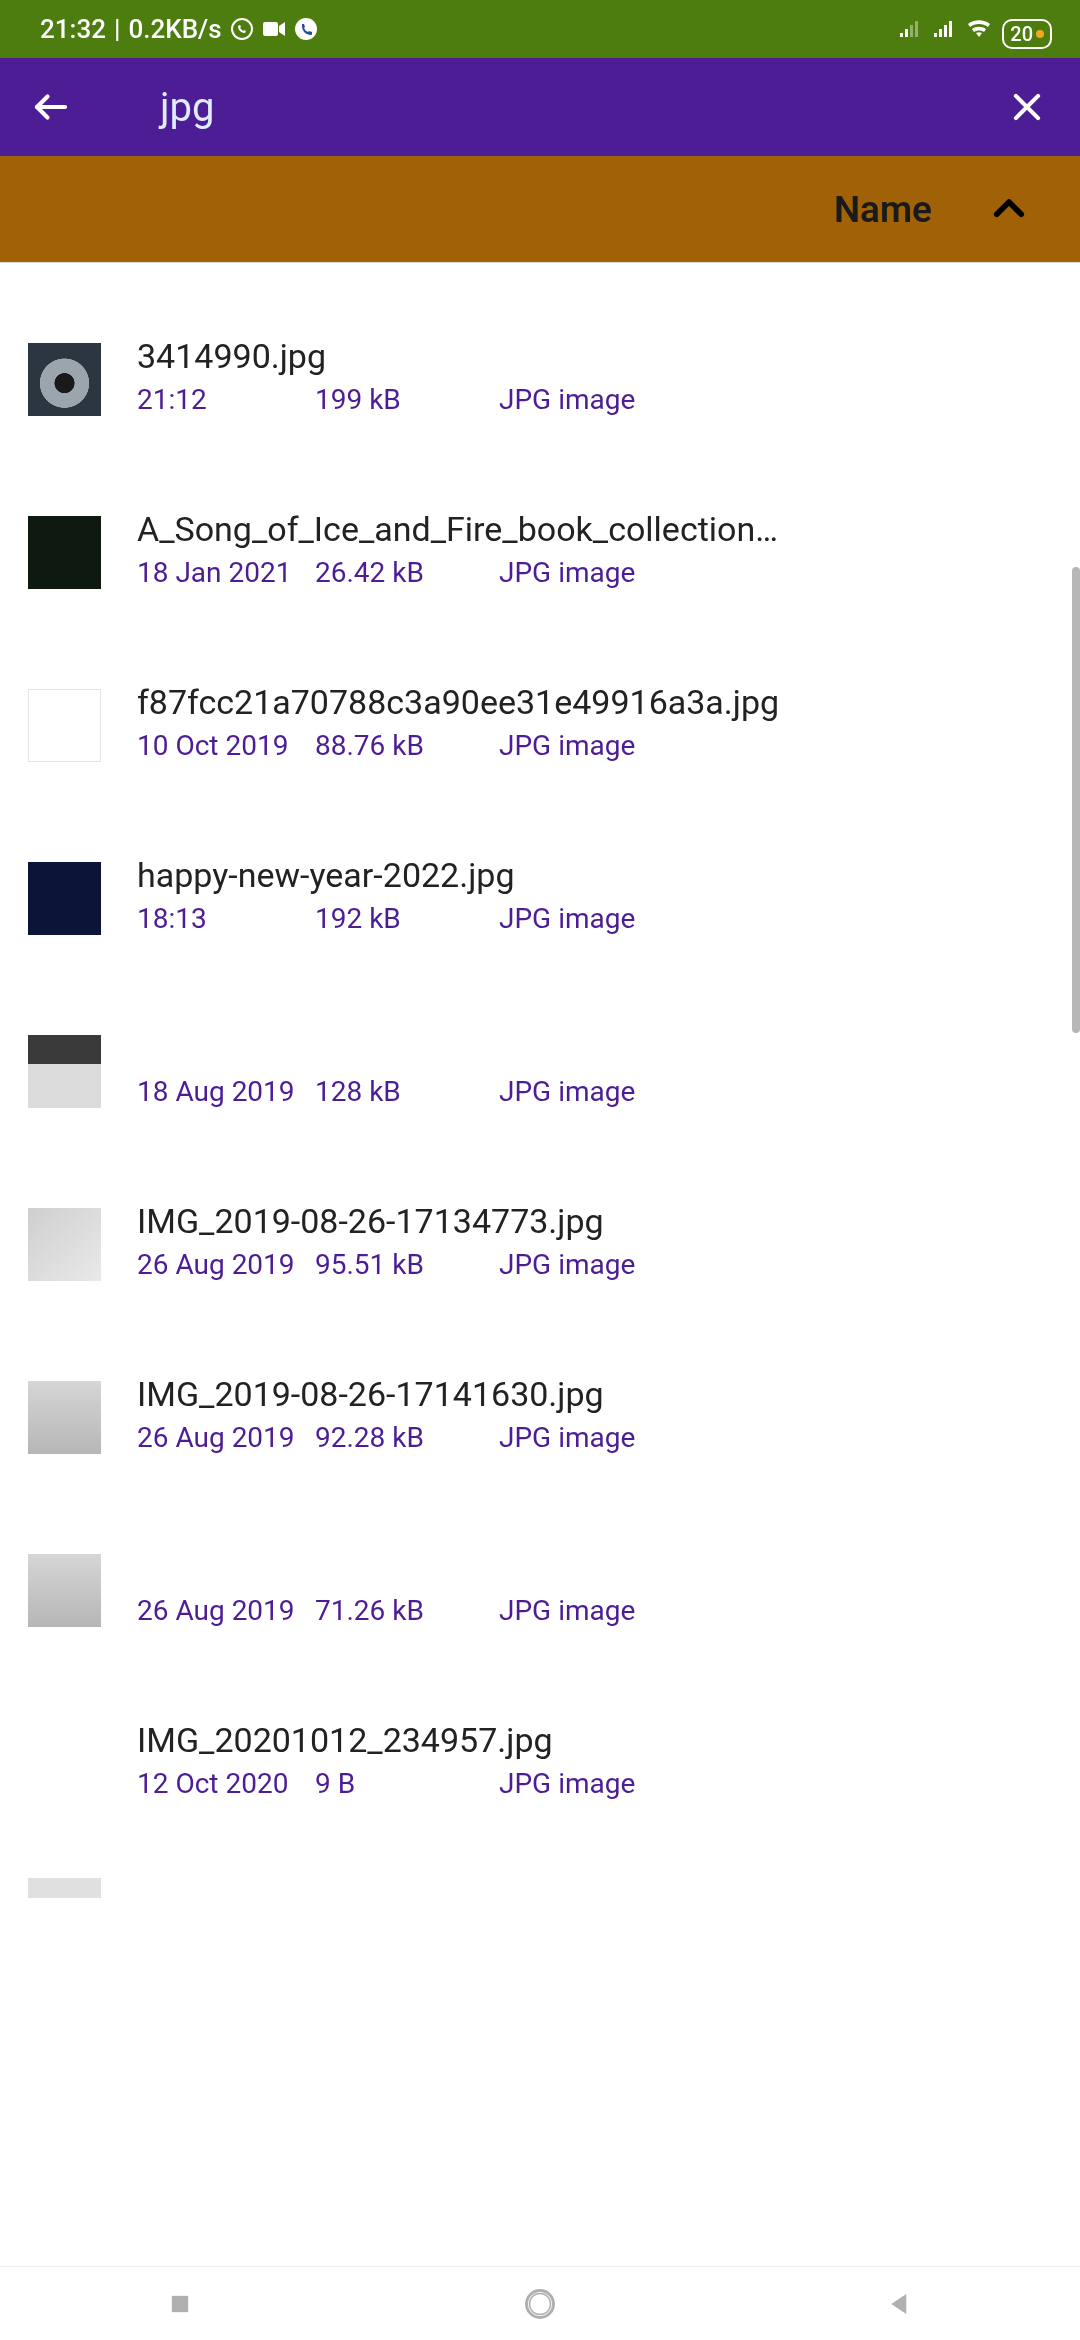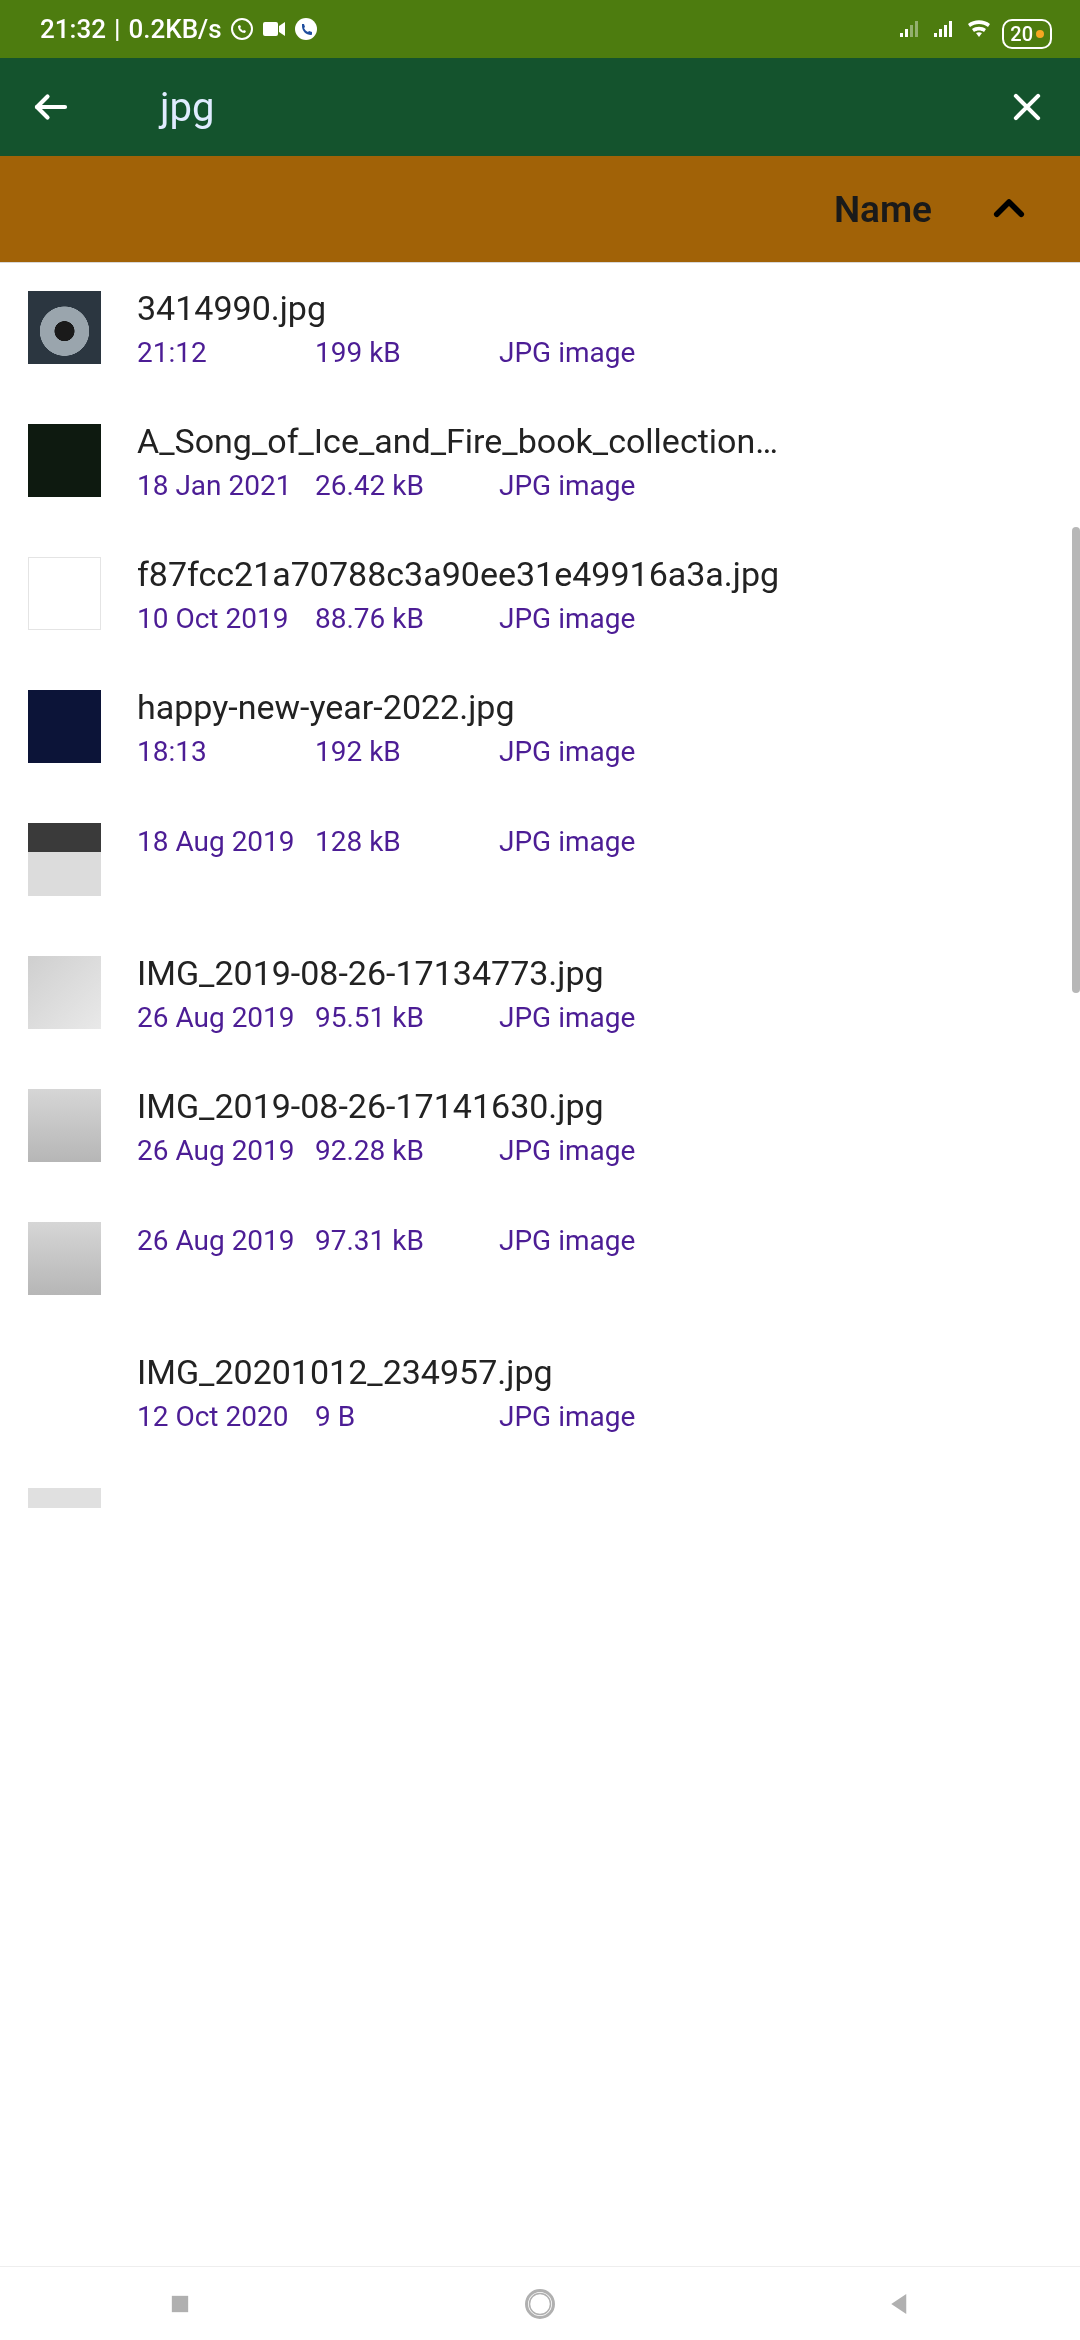--- a/index.html
+++ b/index.html
@@ -43,21 +43,21 @@
     padding: 1px 6px;
     font-size: 20px;
     display: inline-flex;
     align-items: center;
     gap:3px;
     margin-top:9px;
   }
   .battery .dot { width:8px; height:8px; border-radius:50%; background:#f6a722; }
   .appbar {
     height: 98px;
-    background: #14532d;
+    background: #4c1d95;
     display: flex;
     align-items: center;
     padding: 0 28px 0 30px;
     color: #ffffff;
   }
   .appbar .back { width: 60px; display:flex; align-items:center; }
   .appbar .search-text {
     flex: 1;
     font-size: 40px;
     color: #e0ecff;
@@ -79,23 +79,24 @@
     font-weight: 600;
     color: #1a1a1a;
   }
   .sortbar .chev { display:flex; align-items:center; }
   .list {
     background: #ffffff;
     position: relative;
   }
   .row {
     display: flex;
-    padding: 24px 28px 20px 28px;
+    padding: 14px 28px 20px 28px;
     min-height: 133px;
-    align-items: flex-start;
+    align-items: flex-end;
+    margin-top: 40px;
   }
   .thumb {
     width: 73px;
     height: 73px;
     background: #555;
     flex-shrink: 0;
     margin-top: 4px;
     background-size: cover;
     background-position: center;
   }
@@ -319,21 +320,21 @@
         <span class="c3">JPG image</span>
       </div>
     </div>
   </div>
 
   <div class="row">
     <div class="thumb t7"></div>
     <div class="info">
       <div class="meta">
         <span class="c1">26 Aug 2019</span>
-        <span class="c2">97.31 kB</span>
+        <span class="c2">71.26 kB</span>
         <span class="c3">JPG image</span>
       </div>
     </div>
   </div>
 
   <div class="row">
     <div class="thumb t8"></div>
     <div class="info">
       <div class="fname">IMG_20201012_234957.jpg</div>
       <div class="meta">

